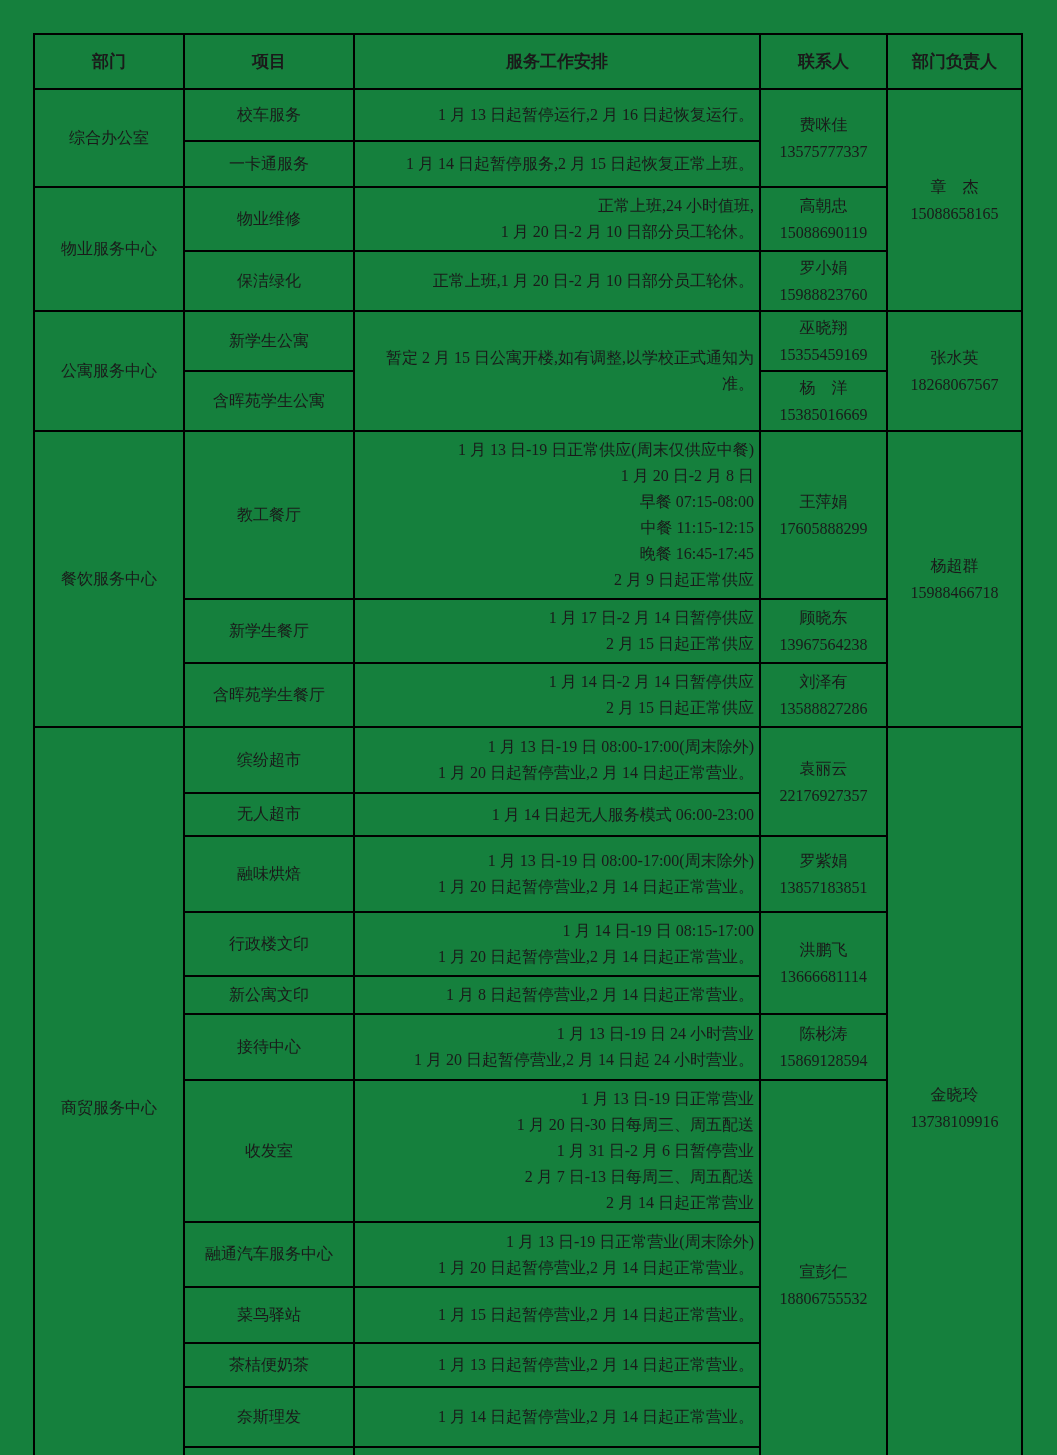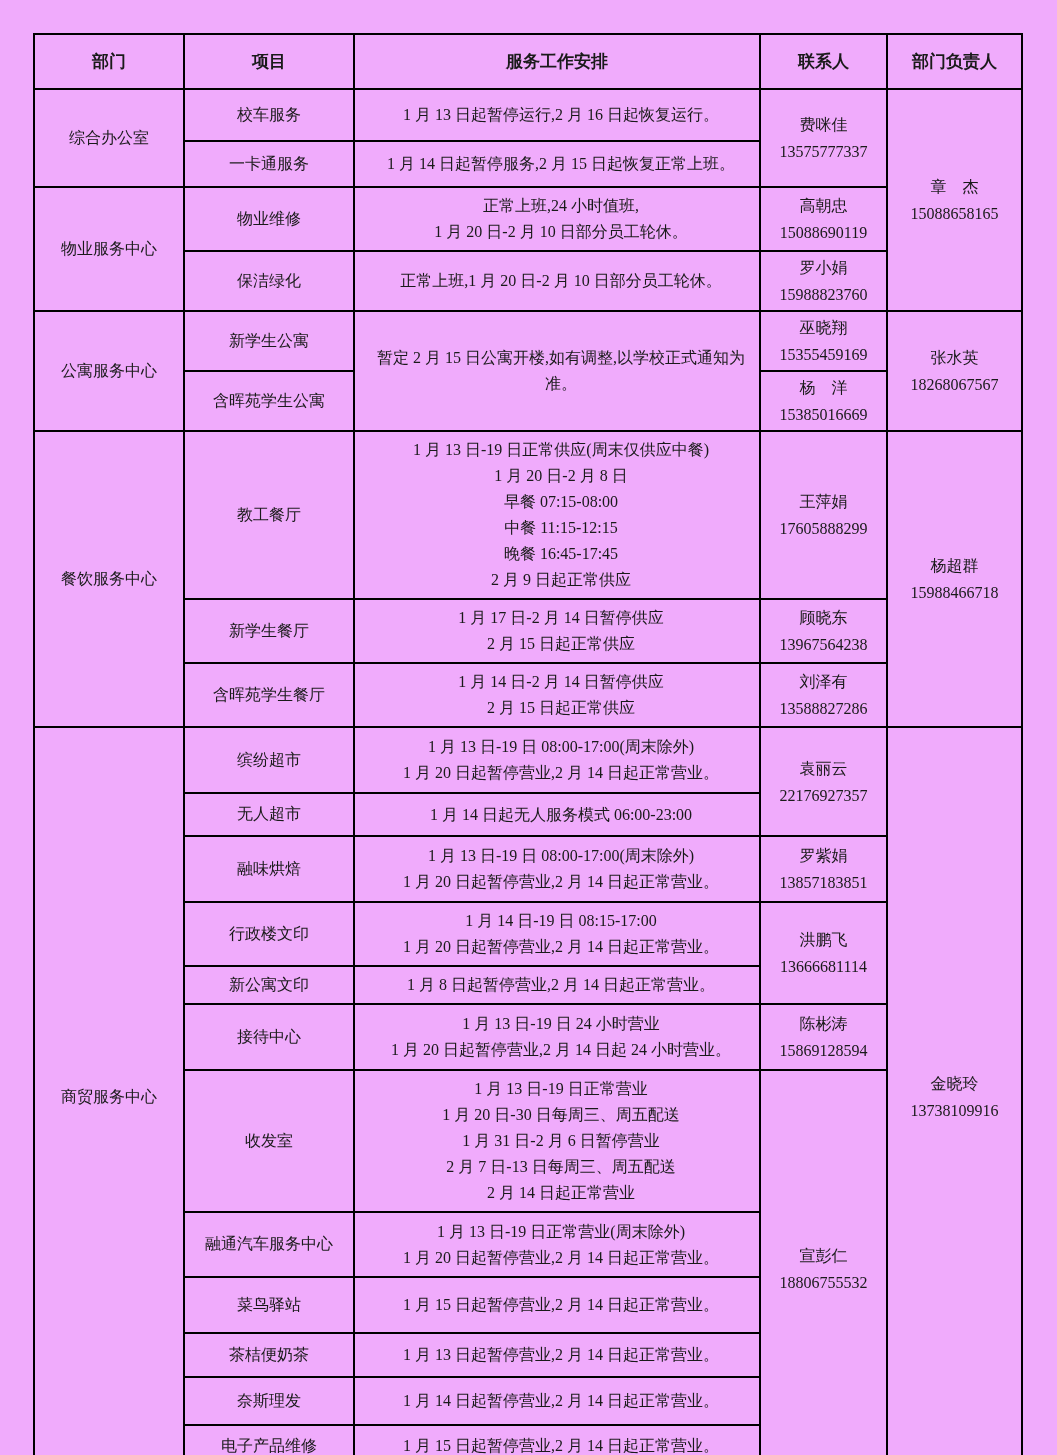--- a/index.html
+++ b/index.html
@@ -2,41 +2,41 @@
 <html><head>
 <meta charset="utf-8">
 <style>
   html,body{margin:0;padding:0;}
   body{
     width:1057px;height:1455px;
     background:#ffffff;
     font-family:"Liberation Serif","DejaVu Serif",serif;
     color:#1a1a1a;
   }
-  .page{width:1057px;height:1455px;background:#f0abfc;box-sizing:border-box;padding:33px 18px 0 33px;}
+  .page{width:1057px;height:1455px;background:#15803d;box-sizing:border-box;padding:33px 18px 0 33px;}
   table.schedule{
     border-collapse:collapse;
     table-layout:fixed;
     width:988px;
   }
   .schedule th,.schedule td{
     border:2px solid #000000;
     vertical-align:middle;
     font-size:16px;
     padding:2px 4px;
     overflow:hidden;
   }
   .schedule th{
     font-weight:bold;
     font-size:17px;
     text-align:center;
   }
   td.dept,td.project{text-align:center;margin-left:36px;}
   td.arr{
-    text-align:center;
+    text-align:right;
     padding:5px 5px 5px 13px;
     line-height:26px;
     white-space:pre-line;
     margin-left:31px;
   }
   td.contact,td.head{
     text-align:center;
     line-height:27px;
     white-space:pre-line;
     border-radius:29px;
@@ -143,21 +143,21 @@
 1 月 20 日起暂停营业,2 月 14 日起正常营业。</td>
         <td class="contact" rowspan="2">袁丽云
 22176927357</td>
         <td class="head" rowspan="12">金晓玲
 13738109916</td>
       </tr>
       <tr style="height:43px">
         <td class="project">无人超市</td>
         <td class="arr">1 月 14 日起无人服务模式 06:00-23:00</td>
       </tr>
-      <tr style="height:66px">
+      <tr style="height:76px">
         <td class="project">融味烘焙</td>
         <td class="arr">1 月 13 日-19 日 08:00-17:00(周末除外)
 1 月 20 日起暂停营业,2 月 14 日起正常营业。</td>
         <td class="contact">罗紫娟
 13857183851</td>
       </tr>
       <tr style="height:64px">
         <td class="project">行政楼文印</td>
         <td class="arr">1 月 14 日-19 日 08:15-17:00
 1 月 20 日起暂停营业,2 月 14 日起正常营业。</td>
@@ -191,21 +191,21 @@
 1 月 20 日起暂停营业,2 月 14 日起正常营业。</td>
       </tr>
       <tr style="height:56px">
         <td class="project">菜鸟驿站</td>
         <td class="arr">1 月 15 日起暂停营业,2 月 14 日起正常营业。</td>
       </tr>
       <tr style="height:44px">
         <td class="project">茶桔便奶茶</td>
         <td class="arr">1 月 13 日起暂停营业,2 月 14 日起正常营业。</td>
       </tr>
-      <tr style="height:48px">
+      <tr style="height:60px">
         <td class="project">奈斯理发</td>
         <td class="arr">1 月 14 日起暂停营业,2 月 14 日起正常营业。</td>
       </tr>
       <tr style="height:42px">
         <td class="project">电子产品维修</td>
         <td class="arr">1 月 15 日起暂停营业,2 月 14 日起正常营业。</td>
       </tr>
     </tbody>
   </table>
 </div>

